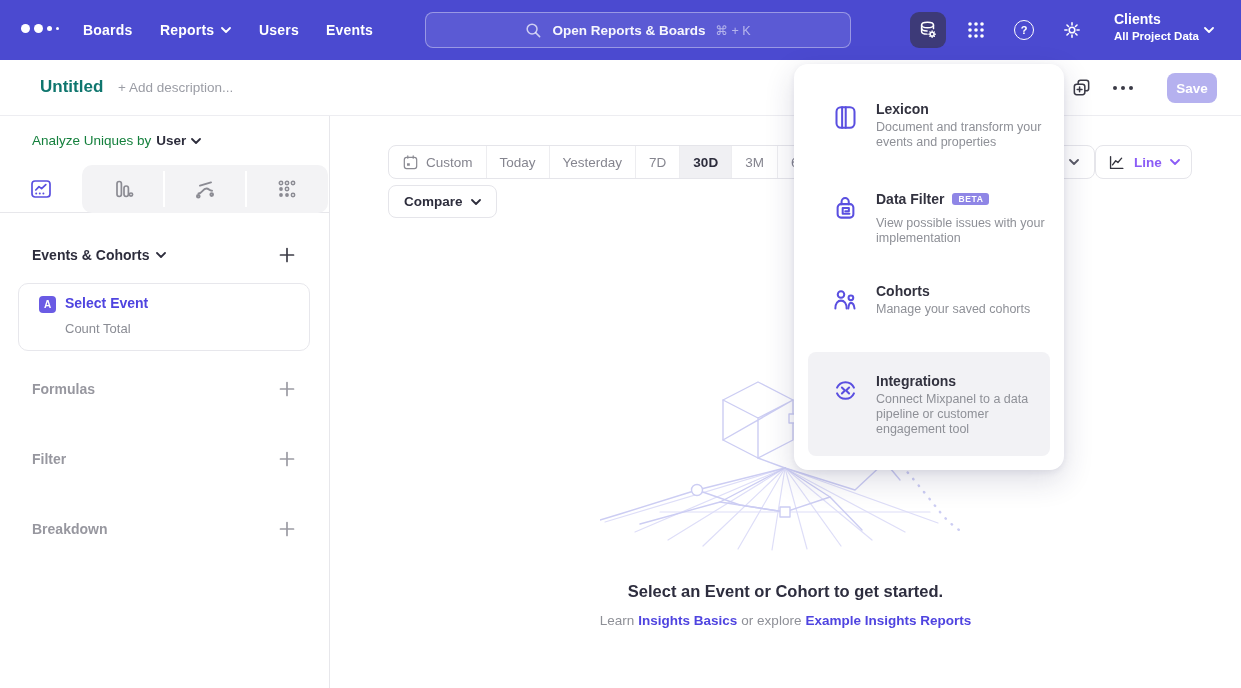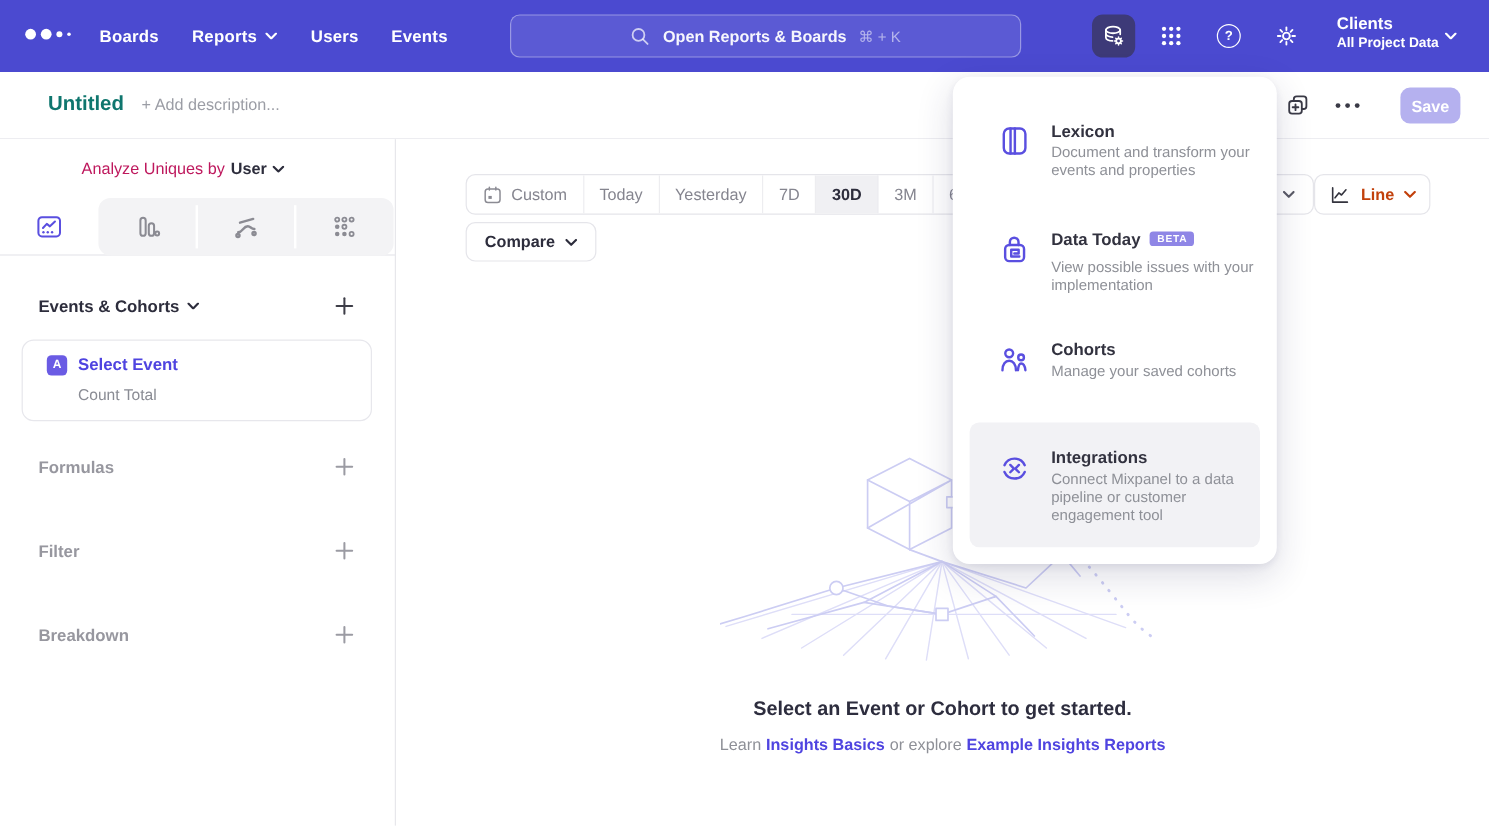--- a/index.html
+++ b/index.html
@@ -42,21 +42,21 @@
   .rb-more { position:absolute; left:1113px; top:26px; display:flex; gap:4px; cursor:pointer; }
   .rb-more i{ width:4px; height:4px; border-radius:50%; background:#3a3a46; display:block;}
   .rb-save { position:absolute; left:1167px; top:13px; width:50px; height:30px; background:#b5b1ef;
     border:none; border-radius:8px; color:#fff; font-size:13.5px; font-weight:700; cursor:default;
     font-family:inherit;}
 
   
   .sidebar { position:absolute; left:0; top:116px; width:330px; height:572px; background:#fff;
     border-right:1px solid #e7e7eb; }
   .an-row { position:absolute; left:32px; top:17px; font-size:13.5px; display:flex; align-items:center; gap:5px; cursor:pointer;}
-  .an-prefix { color:#be185d;margin-left:36px; }
+  .an-prefix { color:#15803d; }
   .an-value { color:#2d2d3c; font-weight:700; }
   .an-row .chev { color:#2d2d3c; }
   .tabs { position:absolute; left:0; top:49px; width:330px; height:48px; border-bottom:1px solid #e7e7eb; }
   .tab { position:absolute; top:0; height:48px; display:flex; align-items:center; justify-content:center; cursor:pointer;}
   .tab-bg { position:absolute; left:82px; top:0; width:246px; height:48px; background:#f3f3f5; border-radius:10px; }
   .tab-sep { position:absolute; top:6px; width:2px; height:36px; background:#fff; }
   .side-head { position:absolute; left:32px; display:flex; align-items:center; gap:7px;
     font-size:14px; font-weight:700; color:#2d2d3c; cursor:pointer;}
   .plus-btn { position:absolute; width:18px; height:18px; cursor:pointer; }
   .event-card { position:absolute; left:18px; top:167px; width:292px; height:68px; background:#fff;
@@ -74,21 +74,21 @@
   .seg { height:32px; display:flex; align-items:center; justify-content:center; gap:7px;
     font-size:13.5px; color:#85858f; border-right:1px solid #ededf0; cursor:pointer; padding:0 13px; white-space:nowrap;}
   .seg.sel { background:#f0f0f3; color:#2d2d3c; font-weight:700; }
   .seg.spacer { flex:1; border-right:none; cursor:default;}
   .seg.tail { border-right:none; color:#5a5a66; padding:0 15px;}
   .compare-btn { position:absolute; left:58px; top:69px; height:33px; padding:0 15px; background:#fff;
     border:1px solid #e5e5ea; border-radius:8px; display:flex; align-items:center; gap:8px;
     font-size:13.5px; font-weight:700; color:#2d2d3c; cursor:pointer;}
   .line-btn { position:absolute; left:765px; top:29px; width:97px; height:34px; background:#fff;
     border:1px solid #e5e5ea; border-radius:8px; display:flex; align-items:center; justify-content:center; gap:8px;
-    font-size:13.5px; font-weight:700; color:#c2410c; cursor:pointer;}
+    font-size:13.5px; font-weight:700; color:#8b5cf6; cursor:pointer;}
   .illus { position:absolute; left:270px; top:246px; }
   .es-head { position:absolute; left:0; top:466px; width:911px; text-align:center;
     font-size:16.5px; font-weight:700; color:#2d2d3e; }
   .es-sub { position:absolute; left:0; top:497px; width:911px; display:flex; justify-content:center; gap:4px;
     font-size:13.5px; color:#8e9097; }
   .es-link { color:#4f44e0; font-weight:700; cursor:pointer; }
 
   
   .menu-panel { position:absolute; left:794px; top:52px; width:270px; height:406px; background:#fff;
     border-radius:14px; box-shadow:0 10px 30px rgba(40,40,90,.16), 0 2px 6px rgba(40,40,90,.08); z-index:20;margin-top:12px; }
@@ -428,21 +428,21 @@
   </div>
   <div class="mi-desc" style="top:56px;width:166px">Document and transform your events and properties</div>
 
   <div class="menu-item-hit" style="top:116px;height:84px"></div>
   <svg class="mi-icon" style="top:130px" width="27" height="27" viewBox="0 0 24 24" fill="none" stroke="currentColor" stroke-width="1.8" stroke-linecap="round" stroke-linejoin="round">
     <path d="M8.5,9 V6.8 A3.2,3.2 0 0 1 14.9,6.8 V9"></path>
     <rect x="5" y="9" width="14" height="12" rx="3"></rect>
     <path d="M15.5,17.5 H9.5 V12.5 H15 V15.3 H11.8"></path>
   </svg>
   <div class="mi-title" style="top:127px">
-    <span>Data Today</span>
+    <span>Data Filter</span>
     <span class="beta-badge">BETA</span>
   </div>
   <div class="mi-desc" style="top:152px;width:182px">View possible issues with your implementation</div>
 
   <div class="menu-item-hit" style="top:208px;height:70px"></div>
   <svg class="mi-icon" style="top:222px" width="27" height="27" viewBox="0 0 24 24" fill="none" stroke="currentColor" stroke-width="1.8" stroke-linecap="round">
     <circle cx="8" cy="7.5" r="2.9"></circle>
     <path d="M3,20 C3,15.6 5.2,13 8,13 C10.8,13 13,15.6 13,20"></path>
     <circle cx="16.8" cy="10.5" r="2.1"></circle>
     <path d="M14.5,20 C14.8,16.8 15.7,15 16.8,15 C18.3,15 19.7,17 20,20"></path>

